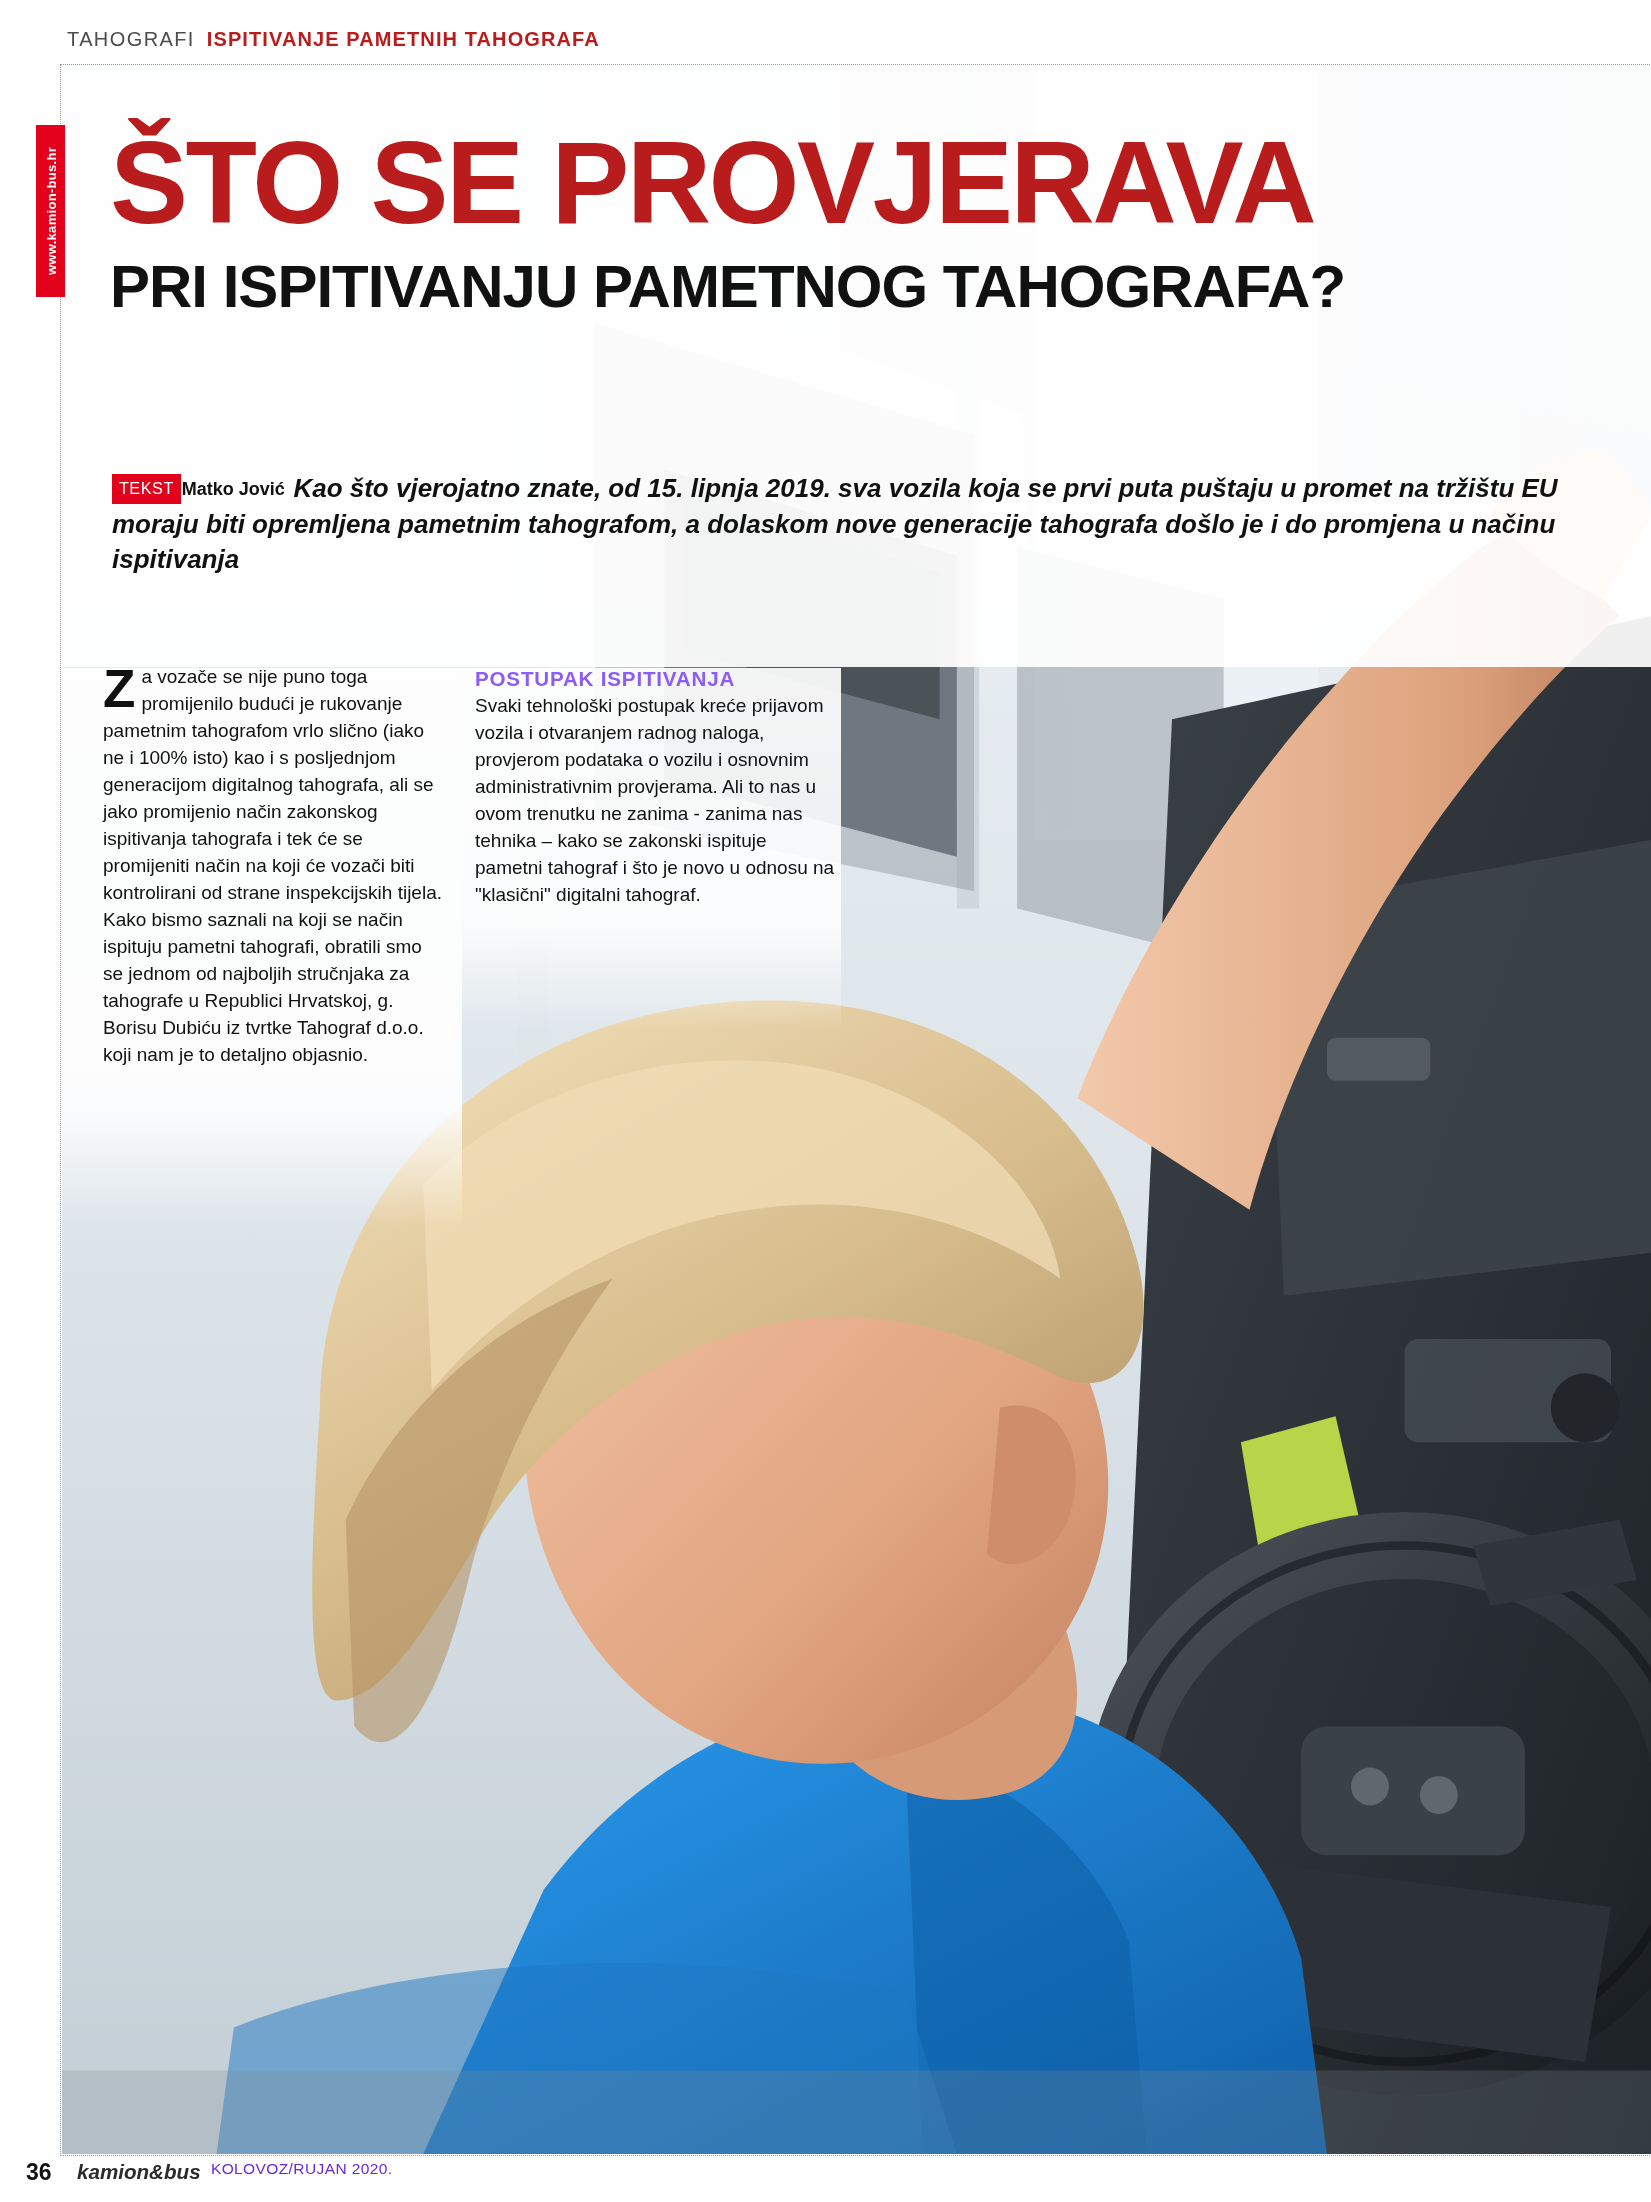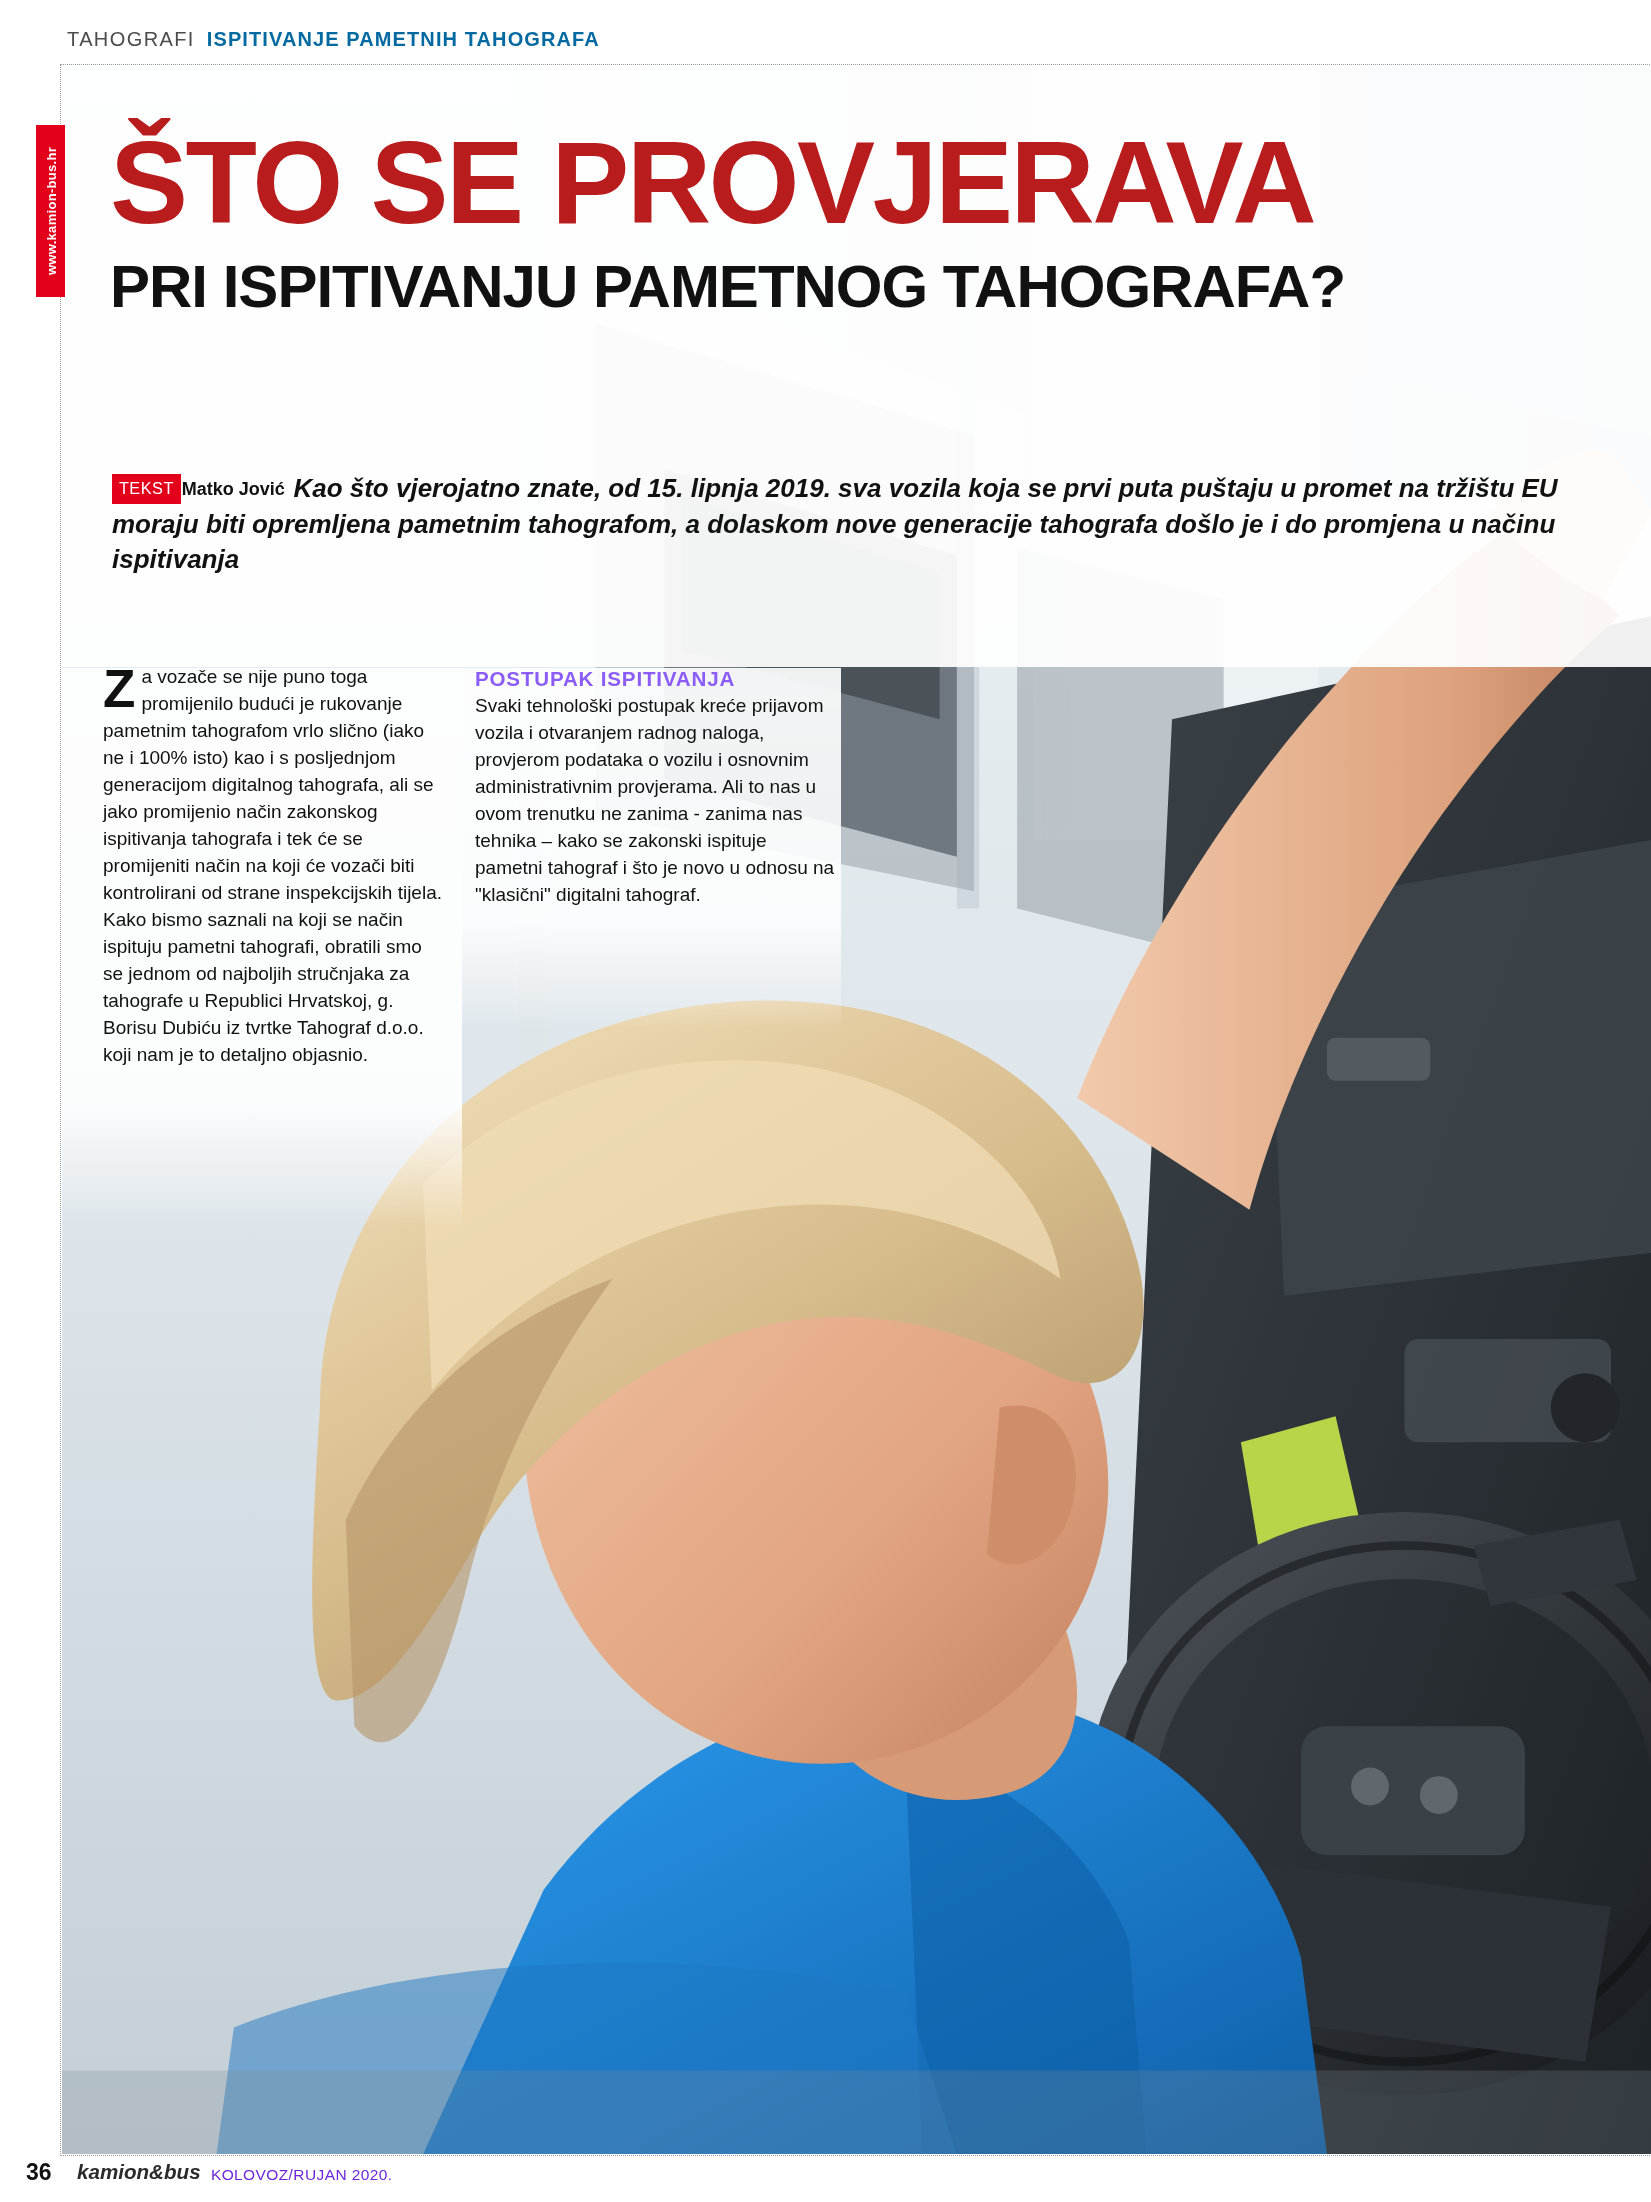--- a/index.html
+++ b/index.html
@@ -50,21 +50,21 @@
   }
   .runhead .sec {
     font-size: 20px;
     letter-spacing: 1.4px;
     color: #4c4c4c;
     font-weight: 400;
   }
   .runhead .art {
     font-size: 20px;
     letter-spacing: 1.1px;
-    color: #0369a1;
+    color: #b91c1c;
     font-weight: 700;
   }
 
   
   .sidetab {
     position: absolute;
     left: 36px;
     top: 125px;
     width: 29px;
     height: 172px;
@@ -212,21 +212,21 @@
     bottom: 17px;
     font-size: 23px;
     font-weight: 700;
     color: #111;
   }
   .footer-text {
     position: absolute;
     left: 77px;
     bottom: 19px;
     display: flex;
-    align-items: flex-end;
+    align-items: flex-start;
     gap: 10.3px;
     white-space: nowrap;
   }
   .footer-brand {
     font-size: 20.6px;
     font-weight: 700;
     font-style: italic;
     color: #2b2b2b;
   }
   .footer-issue {

